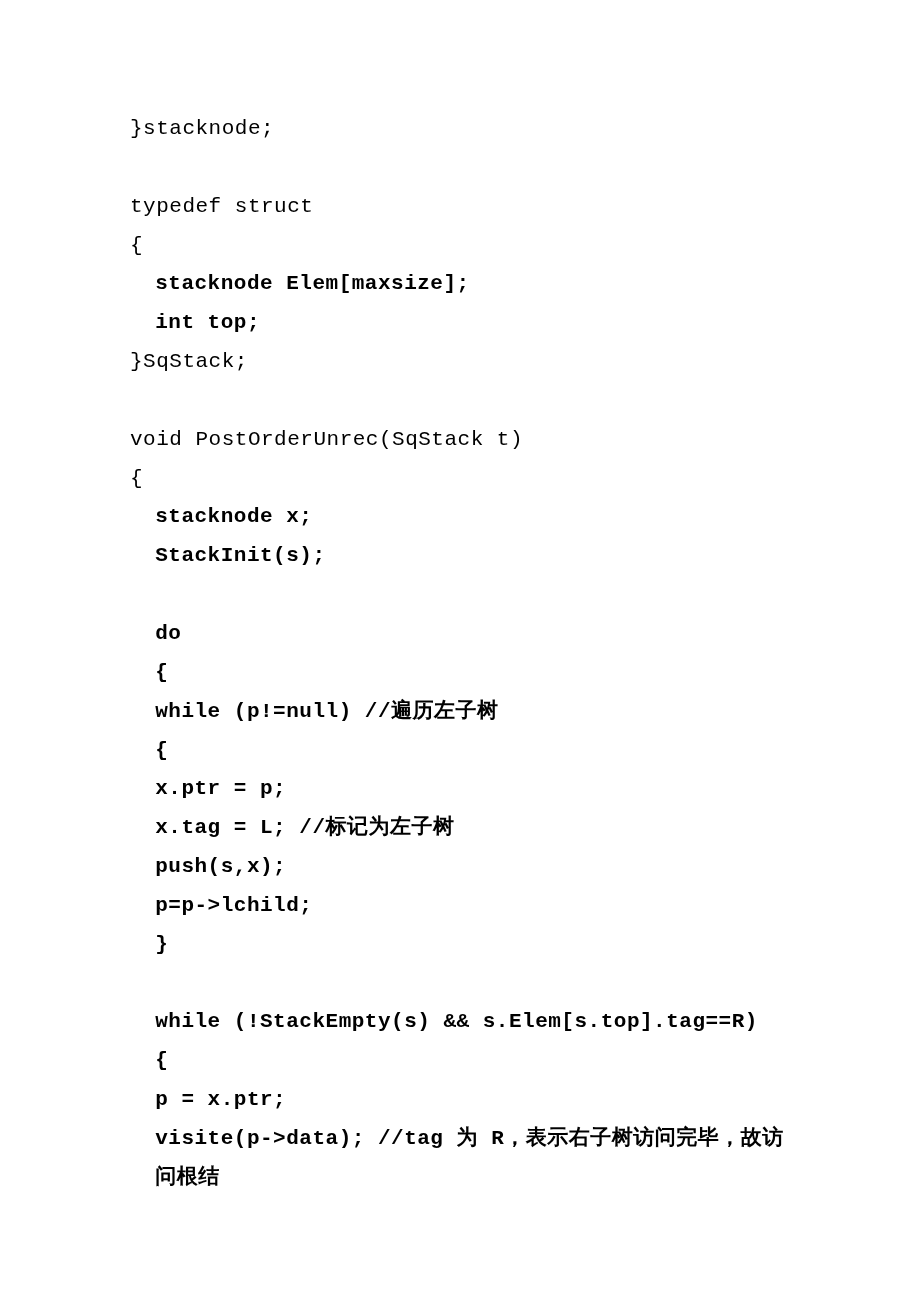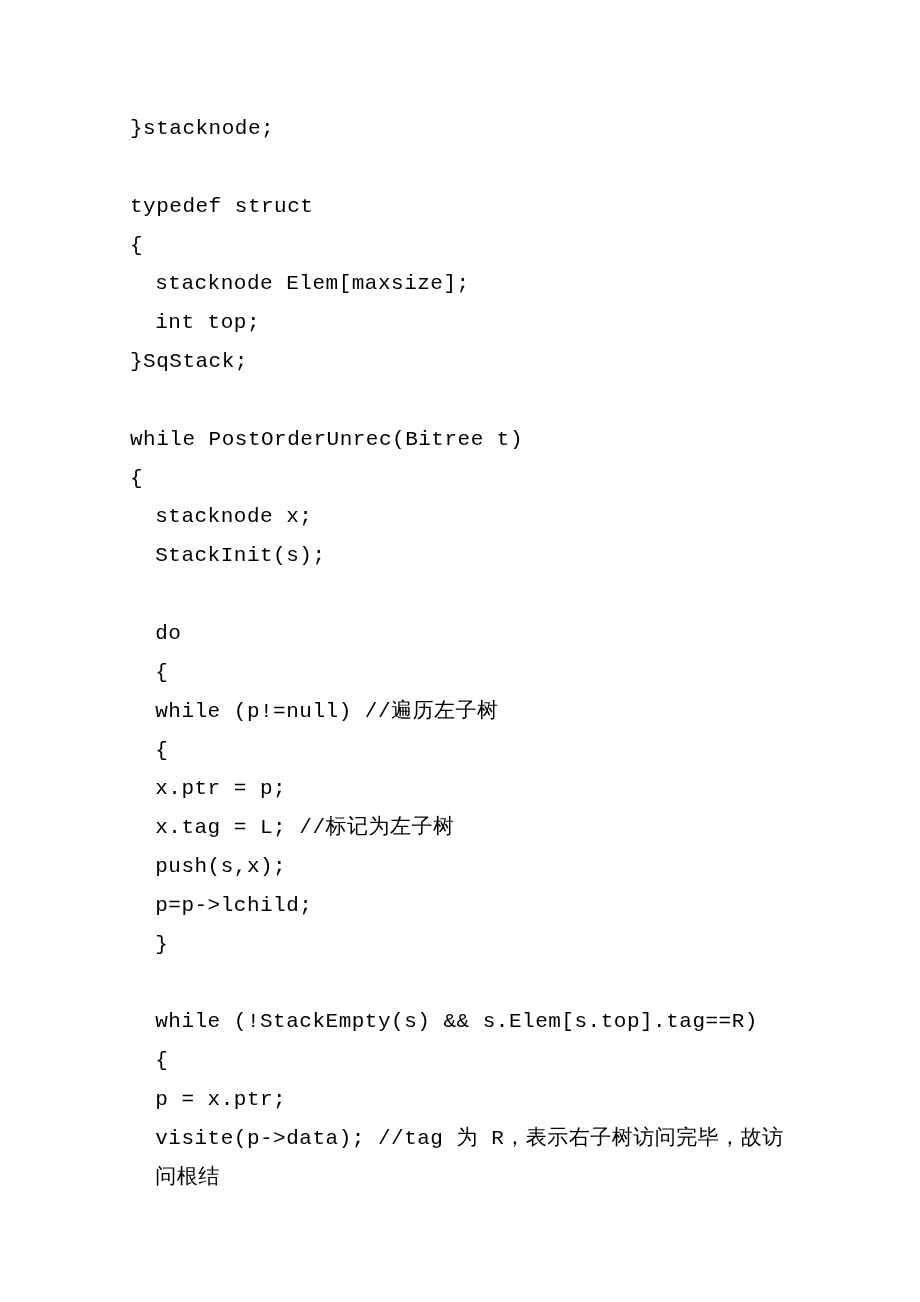--- a/index.html
+++ b/index.html
@@ -14,36 +14,37 @@
   }
   .page {
     padding: 110px 130px 60px 130px;
   }
   .code-line {
     white-space: pre-wrap;
     letter-spacing: 0.5px;
   }
   .indent1 {
     padding-left: 2ch;
+    font-weight: bold;
   }
 </style>
 </head>
 <body>
 
 <div class="page">
   <div id="code-container">
       <div class="code-line">}stacknode;</div>
       <div class="code-line">&nbsp;</div>
       <div class="code-line">typedef struct</div>
       <div class="code-line">{</div>
       <div class="code-line indent1">stacknode Elem[maxsize];</div>
       <div class="code-line indent1">int top;</div>
       <div class="code-line">}SqStack;</div>
       <div class="code-line">&nbsp;</div>
-      <div class="code-line">while PostOrderUnrec(Bitree t)</div>
+      <div class="code-line">void PostOrderUnrec(SqStack t)</div>
       <div class="code-line">{</div>
       <div class="code-line indent1">stacknode x;</div>
       <div class="code-line indent1">StackInit(s);</div>
       <div class="code-line">&nbsp;</div>
       <div class="code-line indent1">do</div>
       <div class="code-line indent1">{</div>
       <div class="code-line indent1">while (p!=null) //遍历左子树</div>
       <div class="code-line indent1">{</div>
       <div class="code-line indent1">x.ptr = p;</div>
       <div class="code-line indent1">x.tag = L; //标记为左子树</div>

